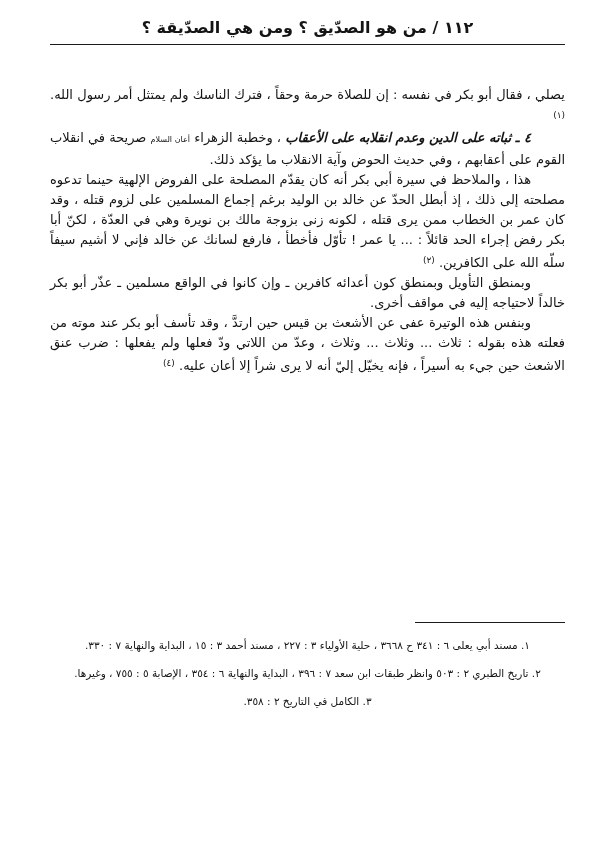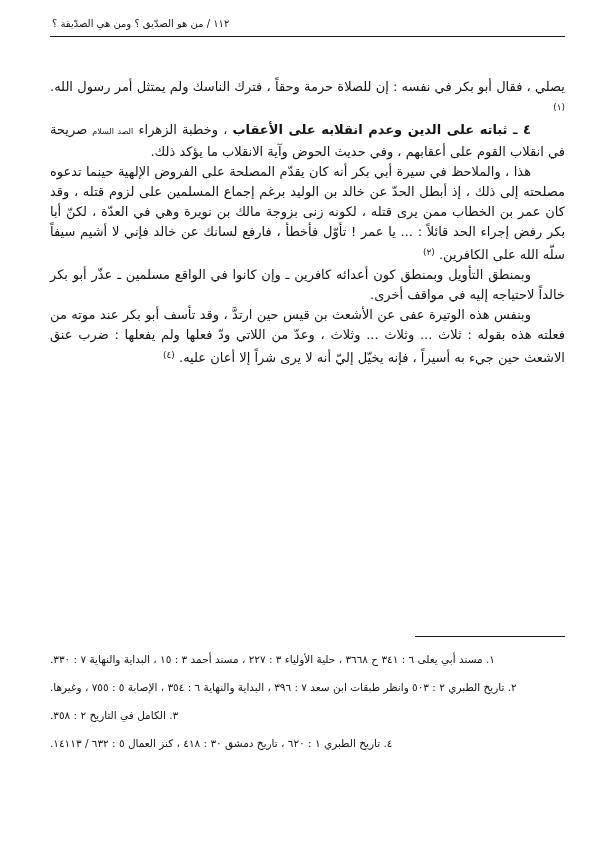--- a/index.html
+++ b/index.html
@@ -13,53 +13,53 @@
   }
   .page {
     position: relative;
     box-sizing: border-box;
     width: 613px;
     height: 851px;
     padding: 16px 48px 0 50px;
     direction: rtl;
   }
   .header-title {
-    font-size: 10px;
-    font-weight: normal;
-    text-align: left;
+    font-size: 16px;
+    font-weight: bold;
+    text-align: center;
     padding: 2px 2px 7px 2px;
   }
   .header-rule {
     border: 0;
     border-top: 1.4px solid #1c1c1c;
     height: 0;
     margin: 0;
   }
   .page-body {
     margin-top: 40px;
     font-size: 13px;
     line-height: 20px;
     text-align: justify;
   }
   .page-body p {
     margin: 0;
     text-indent: 34px;
   }
   .page-body p.no-indent { text-indent: 0; }
-  .bold { font-weight: bold; }
+  .bold { font-weight: bold; font-style: italic; }
   .honorific { font-size: 8px; }
   .fn-ref { font-size: 9px; vertical-align: 4px; }
   .footnotes {
     position: absolute;
-    top: 636px;
+    top: 622px;
     right: 48px;
     left: 50px;
     font-size: 10.5px;
     line-height: 17px;
-    text-align: left;
+    text-align: center;
   }
   .fn-rule {
     width: 150px;
     border-top: 1.2px solid #1c1c1c;
     margin: 0 0 14px auto;
   }
   .footnote { margin-bottom: 11px; }
 </style>
 </head>
 <body>
@@ -68,32 +68,31 @@
 
   <div>
     <div class="header-title">١١٢ / من هو الصدّيق ؟ ومن هي الصدّيقة ؟</div>
     <hr class="header-rule">
   </div>
 
   <div class="page-body">
 
     <p class="no-indent"><span>يصلي ، فقال أبو بكر في نفسه : إن للصلاة حرمة وحقاً ، فترك الناسك ولم يمتثل أمر رسول الله.</span> <span class="fn-ref">(١)</span></p>
 
-    <p><span class="bold">٤ ـ ثباته على الدين وعدم انقلابه على الأعقاب</span><span> ، وخطبة الزهراء </span><span class="honorific">الصد السلام</span><span> صريحة في انقلاب القوم على أعقابهم ، وفي حديث الحوض وآية الانقلاب ما يؤكد ذلك.</span></p>
+    <p><span class="bold">٤ ـ ثباته على الدين وعدم انقلابه على الأعقاب</span><span> ، وخطبة الزهراء </span><span class="honorific">أعان السلام</span><span> صريحة في انقلاب القوم على أعقابهم ، وفي حديث الحوض وآية الانقلاب ما يؤكد ذلك.</span></p>
 
     <p><span>هذا ، والملاحظ في سيرة أبي بكر أنه كان يقدّم المصلحة على الفروض الإلهية حينما تدعوه مصلحته إلى ذلك ، إذ أبطل الحدّ عن خالد بن الوليد برغم إجماع المسلمين على لزوم قتله ، وقد كان عمر بن الخطاب ممن يرى قتله ، لكونه زنى بزوجة مالك بن نويرة وهي في العدّة ، لكنّ أبا بكر رفض إجراء الحد قائلاً : ... يا عمر ! تأوّل فأخطأ ، فارفع لسانك عن خالد فإني لا أشيم سيفاً سلّه الله على الكافرين.</span> <span class="fn-ref">(٢)</span></p>
 
 
     <p><span>وبمنطق التأويل وبمنطق كون أعدائه كافرين ـ وإن كانوا في الواقع مسلمين ـ عذّر أبو بكر خالداً لاحتياجه إليه في مواقف أخرى.</span></p>
 
     <p><span>وبنفس هذه الوتيرة عفى عن الأشعث بن قيس حين ارتدَّ ، وقد تأسف أبو بكر عند موته من فعلته هذه بقوله : ثلاث ... وثلاث ... وثلاث ، وعدّ من اللاتي ودّ فعلها ولم يفعلها : ضرب عنق الاشعث حين جيء به أسيراً ، فإنه يخيّل إليّ أنه لا يرى شراً إلا أعان عليه.</span> <span class="fn-ref">(٤)</span></p>
 
   </div>
 
   <div class="footnotes">
     <div class="fn-rule"></div>
     <div class="footnote">١. مسند أبي يعلى ٦ : ٣٤١ ح ٣٦٦٨ ، حلية الأولياء ٣ : ٢٢٧ ، مسند أحمد ٣ : ١٥ ، البداية والنهاية ٧ : ٣٣٠.</div>
     <div class="footnote">٢. تاريخ الطبري ٢ : ٥٠٣ وانظر طبقات ابن سعد ٧ : ٣٩٦ ، البداية والنهاية ٦ : ٣٥٤ ، الإصابة ٥ : ٧٥٥ ، وغيرها.</div>
     <div class="footnote">٣. الكامل في التاريخ ٢ : ٣٥٨.</div>
-    <div class="footnote">٤. تاريخ الطبري ١ : ٦٢٠ ، تاريخ دمشق ٣٠ : ٤١٨ ، كنز العمال ٥ : ٦٣٢ / ١٤١١٣.</div>
   </div>
 
 </div>
 
 </body></html>

